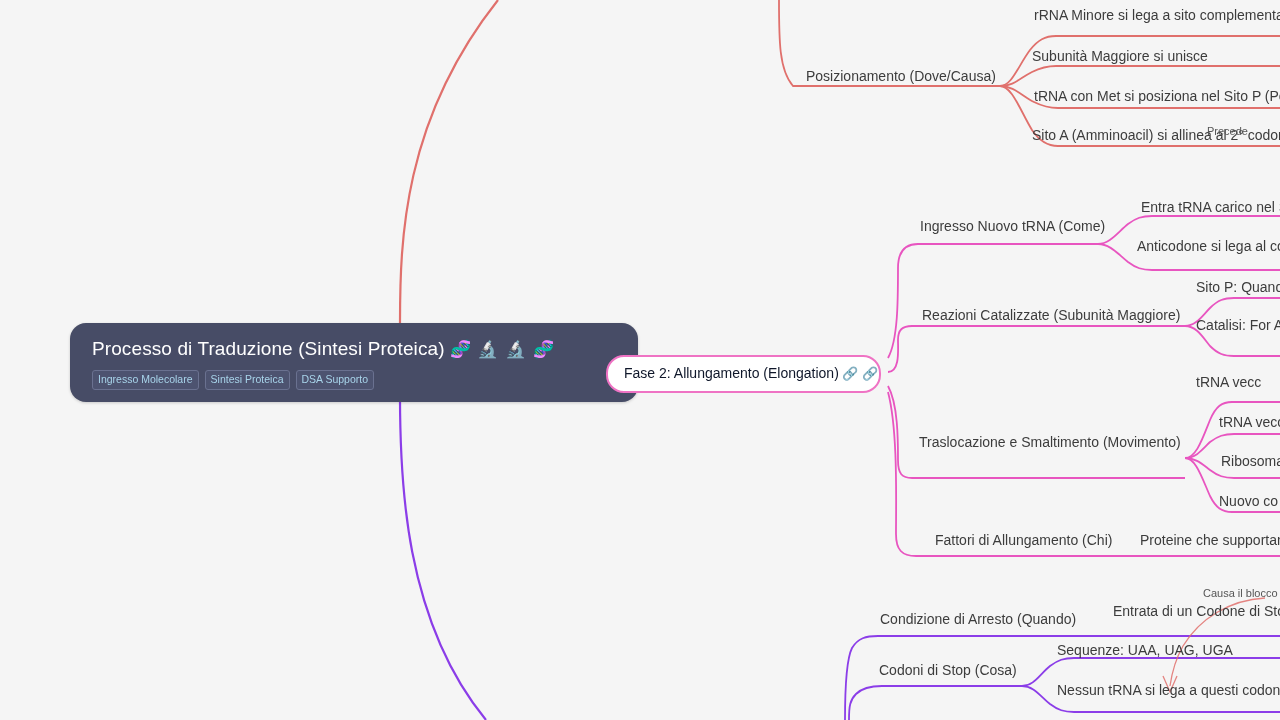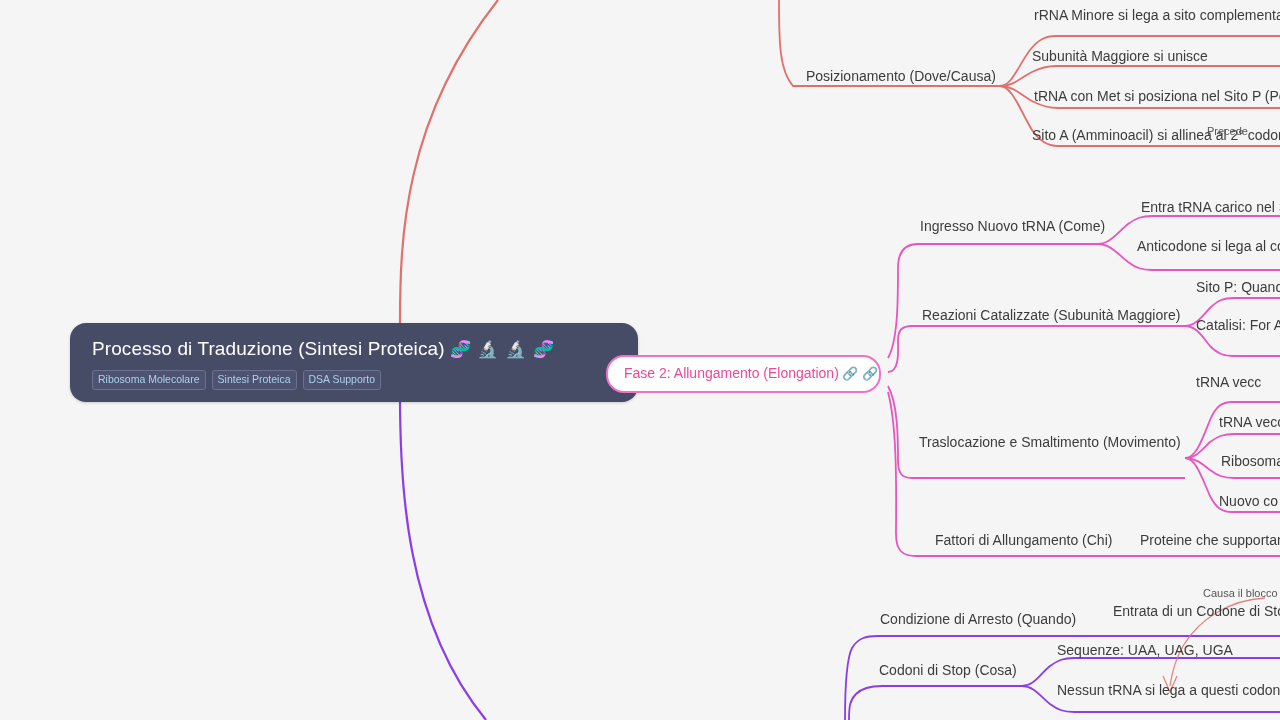--- a/index.html
+++ b/index.html
@@ -51,21 +51,21 @@
   .lbl.wrap{white-space:normal;width:150px;}
   .lbl.small{font-size:11px;color:#555;}
   .phase-node{
     position:absolute;
     background:#ffffff;
     border:2px solid #ef73c4;
     border-radius:18px;
     padding:7px 0 8px 16px;
     font-size:14px;
     line-height:19px;
-    color:#ec4899;
+    color:#0f172a;
     white-space:nowrap;
     box-sizing:border-box;
   }
   .link-emoji{font-size:13px;}
 </style>
 </head>
 <body>
 
 <svg class="svg-layer" id="canvas" viewBox="0 0 1280 720" xmlns="http://www.w3.org/2000/svg">
 
@@ -123,21 +123,21 @@
     <path d="M1163,676 L1170,692 L1177,676" fill="none" stroke="#e0706c" stroke-width="1.3" opacity=".85"></path>
   </g>
 </svg>
 
 <div class="root-node">
   <div class="root-title">
     <span>Processo di Traduzione (Sintesi Proteica)</span>
     <span class="root-emojis">🧬 🔬 🔬 🧬</span>
   </div>
   <div class="root-tags">
-    <span class="tag">Ribosoma Molecolare</span>
+    <span class="tag">Ingresso Molecolare</span>
     <span class="tag">Sintesi Proteica</span>
     <span class="tag">DSA Supporto</span>
   </div>
 </div>
 
 <div class="phase-node" style="left:606px;top:355px;">
   <span>Fase 2: Allungamento (Elongation)</span>
   <span class="link-emoji">🔗 🔗</span>
 </div>
 

